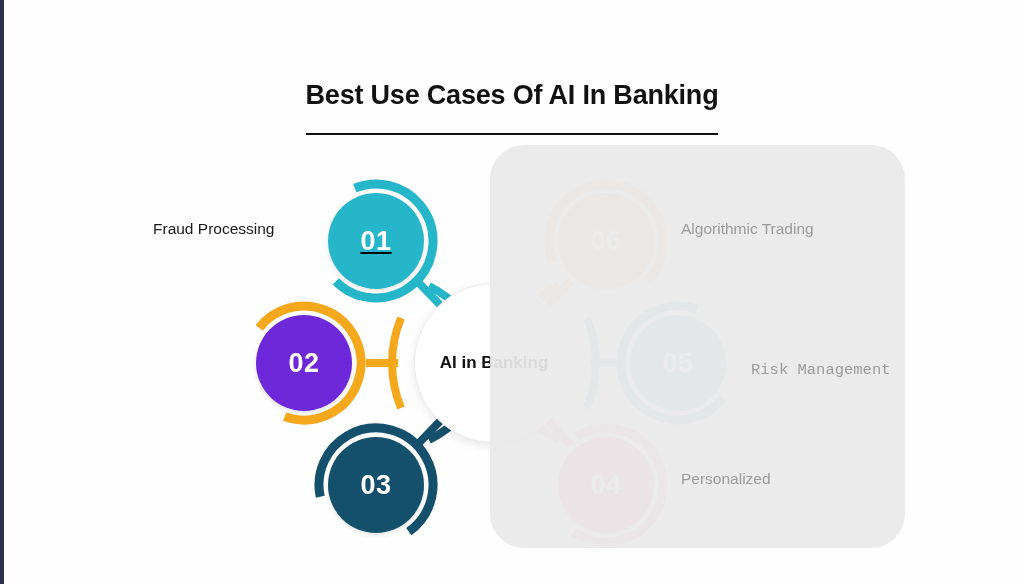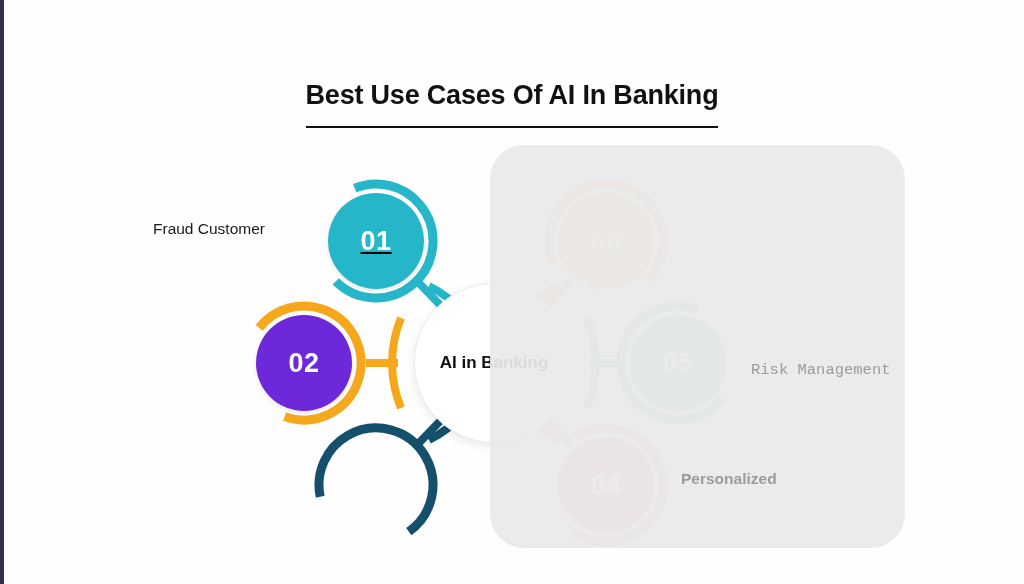--- a/index.html
+++ b/index.html
@@ -35,21 +35,21 @@
     width: 1024px;
     text-align: center;
   }
   #title {
     display: inline-block;
     font-size: 27px;
     font-weight: bold;
     color: #111111;
     letter-spacing: -0.2px;
     border-bottom: 2.5px solid #111111;
-    padding-bottom: 15px;
+    padding-bottom: 22px;
   }
 
   
   #diagram {
     position: absolute;
     left: 0; top: 0;
     width: 1024px; height: 584px;
   }
 
   
@@ -130,21 +130,21 @@
   }
   .label.dim { color: #9b9b9b; z-index: 50; }
   .label.right { text-align: left; }
   .label.left  { text-align: right; }
 
   #label-01 { left: 153px; top: 218px; }
   #label-02 { left:  81px; top: 354px; }
   #label-03 { left: 165px; top: 478px; }
   #label-06 { left: 681px; top: 218px; }
   #label-05 { left: 751px; top: 359px; font-family: Liberation Mono, monospace; }
-  #label-04 { left: 681px; top: 468px; font-weight: bold; }
+  #label-04 { left: 681px; top: 468px; }
 </style>
 </head>
 <body>
 
 <div id="slide">
 
   <div id="left-edge-strip" style="background: rgb(46, 48, 80);"></div>
 
   <div id="title-wrap">
     <h1 id="title">Best Use Cases Of AI In Banking </h1>
@@ -195,35 +195,39 @@
     </svg>
 
     <div id="dim-panel"></div>
 
     <div class="node" id="node-01" style="background: rgb(37, 182, 201); text-decoration: underline;">
       <span class="node-num">01</span>
     </div>
     <div class="node" id="node-02" style="background: #6d28d9;">
       <span class="node-num">02</span>
     </div>
+    <div class="node" id="node-03" style="background: rgb(20, 80, 107);">
+      <span class="node-num">03</span>
+    </div>
     <div class="node" id="node-04" style="background: rgb(234, 159, 178);">
       <span class="node-num">04</span>
     </div>
     <div class="node" id="node-05" style="background: rgb(159, 190, 213);">
       <span class="node-num">05</span>
     </div>
     <div class="node" id="node-06" style="background: rgb(233, 192, 154);">
       <span class="node-num">06</span>
     </div>
 
     <div id="hub">
       <span id="hub-label">AI in Banking</span>
     </div>
 
-    <div class="label left" id="label-01">Fraud Customer</div>
-
+    <div class="label left" id="label-01">Fraud Processing</div>
+
+    <div class="label right dim" id="label-06">Algorithmic Trading</div>
     <div class="label right dim" id="label-05">Risk Management</div>
     <div class="label right dim" id="label-04">
       <div>Personalized</div>
     </div>
 
   </div>
 </div>
 
 </body></html>

